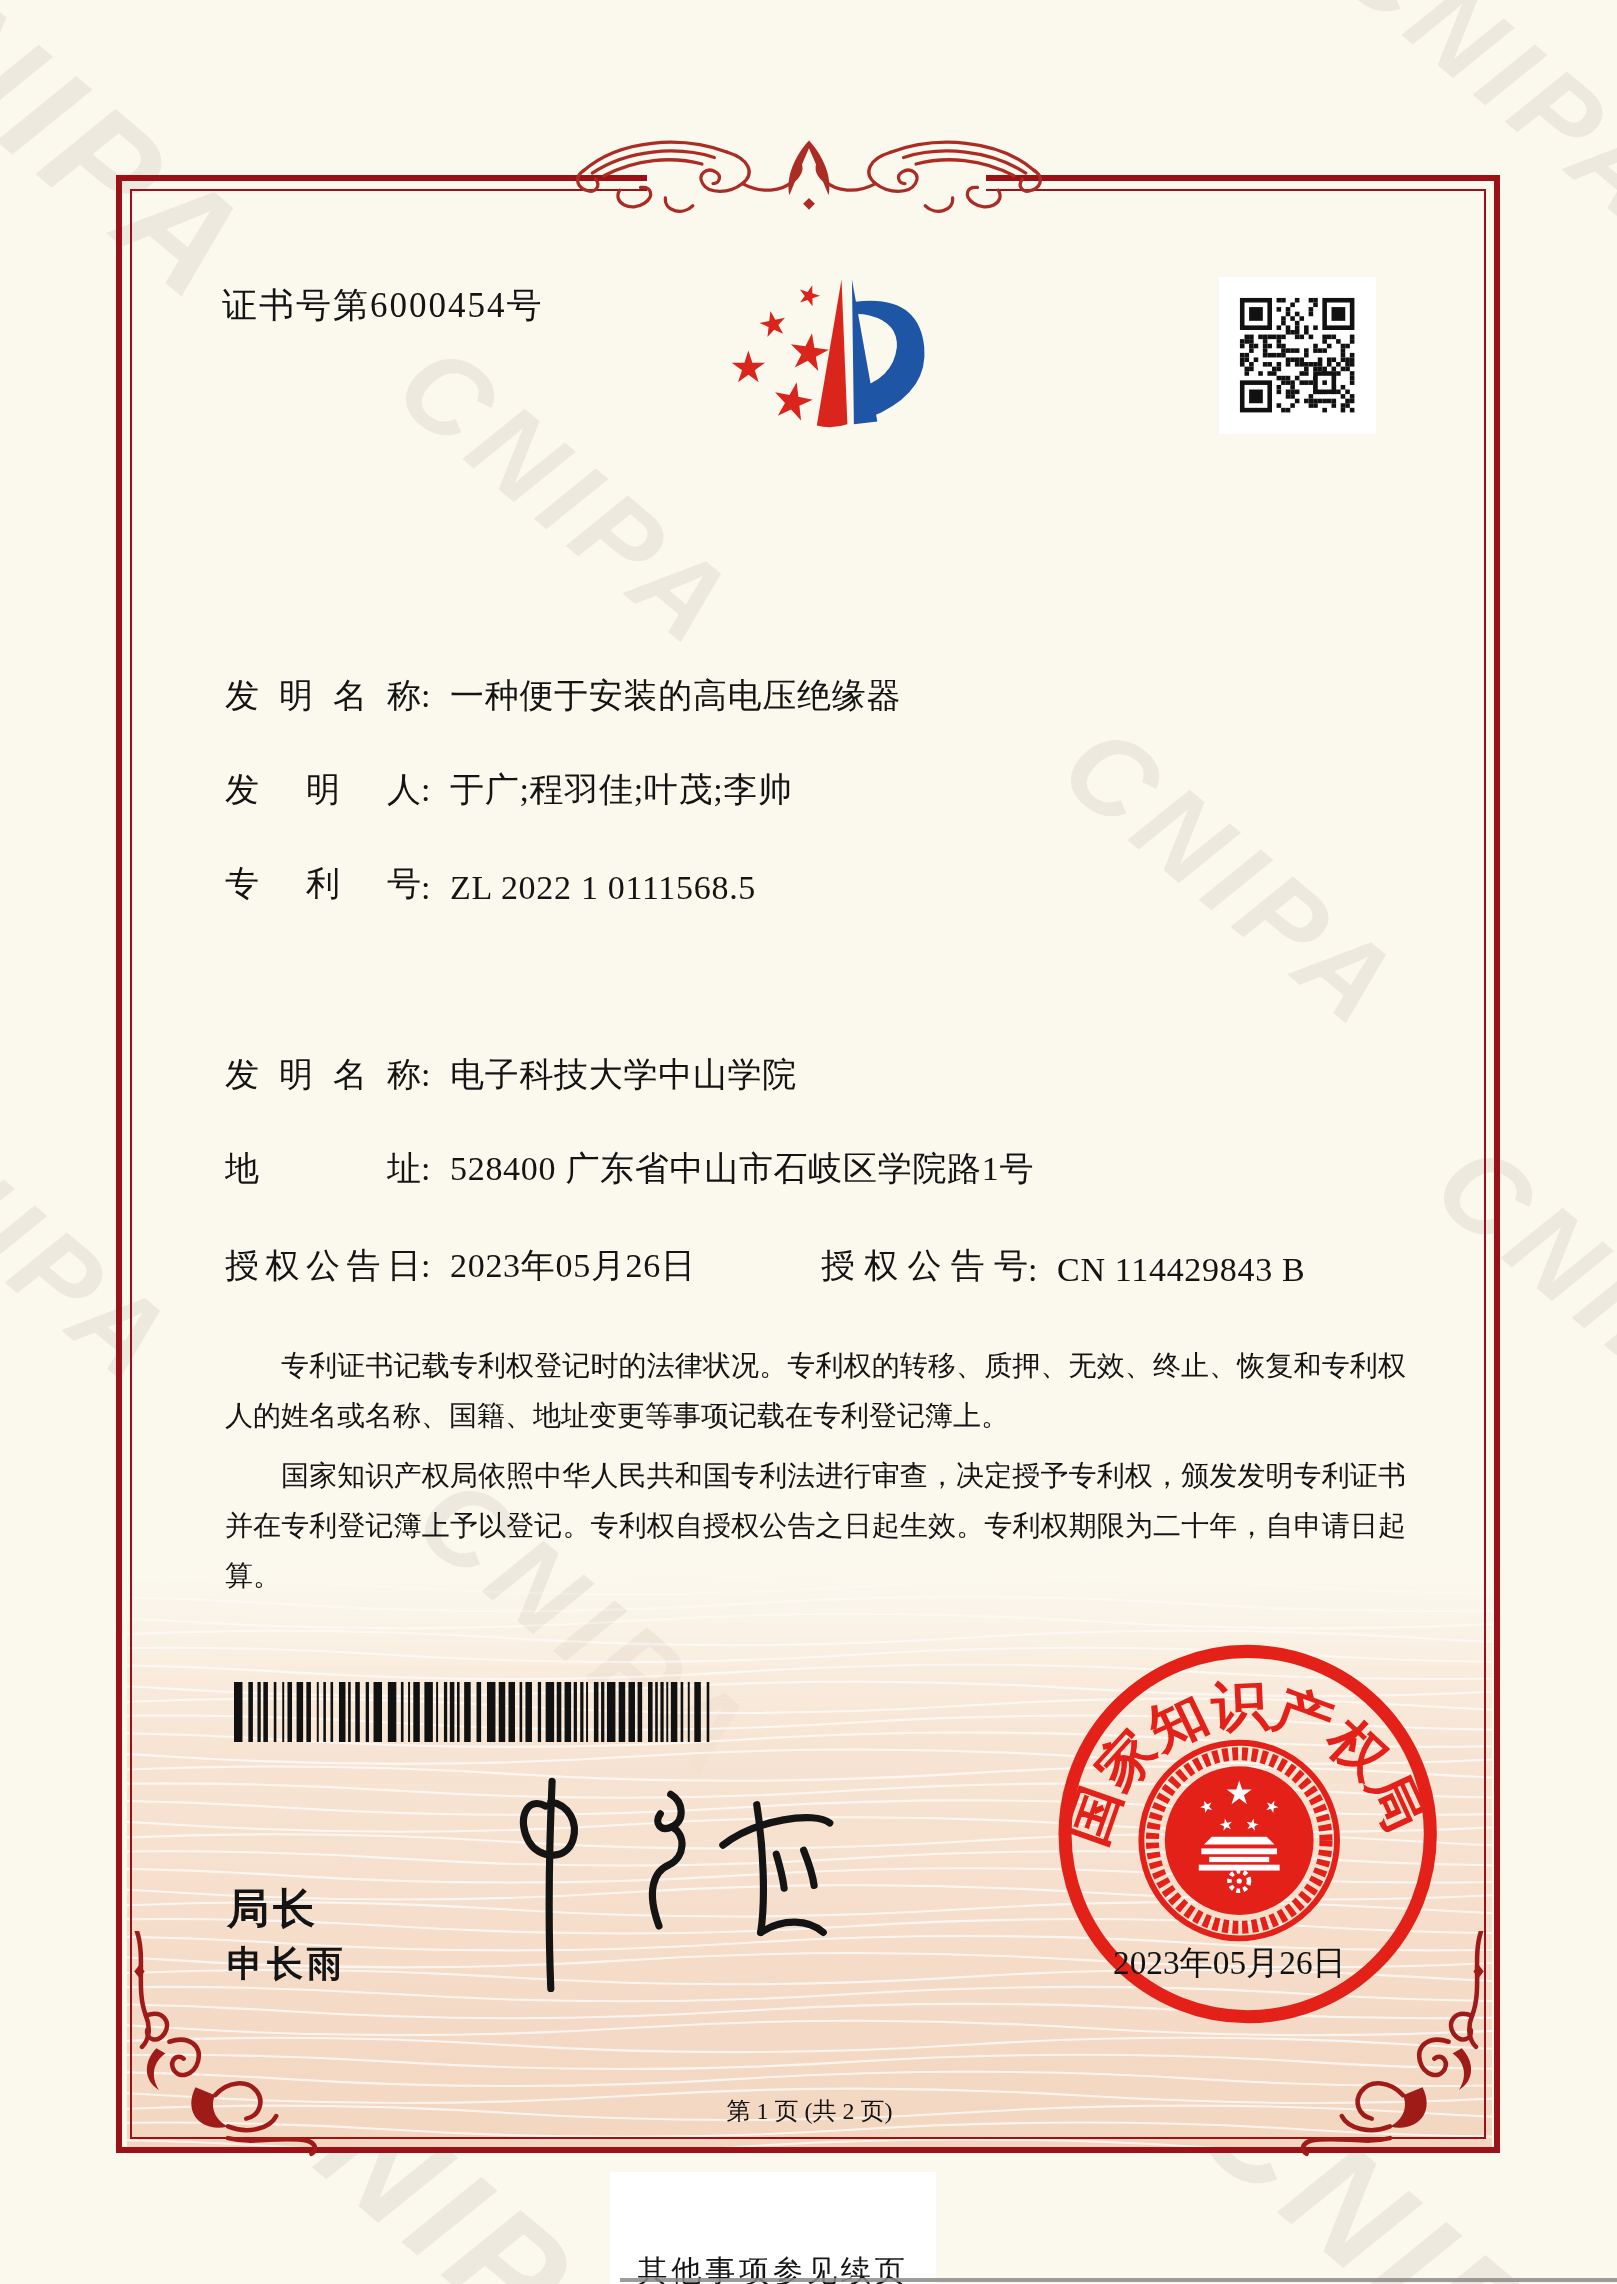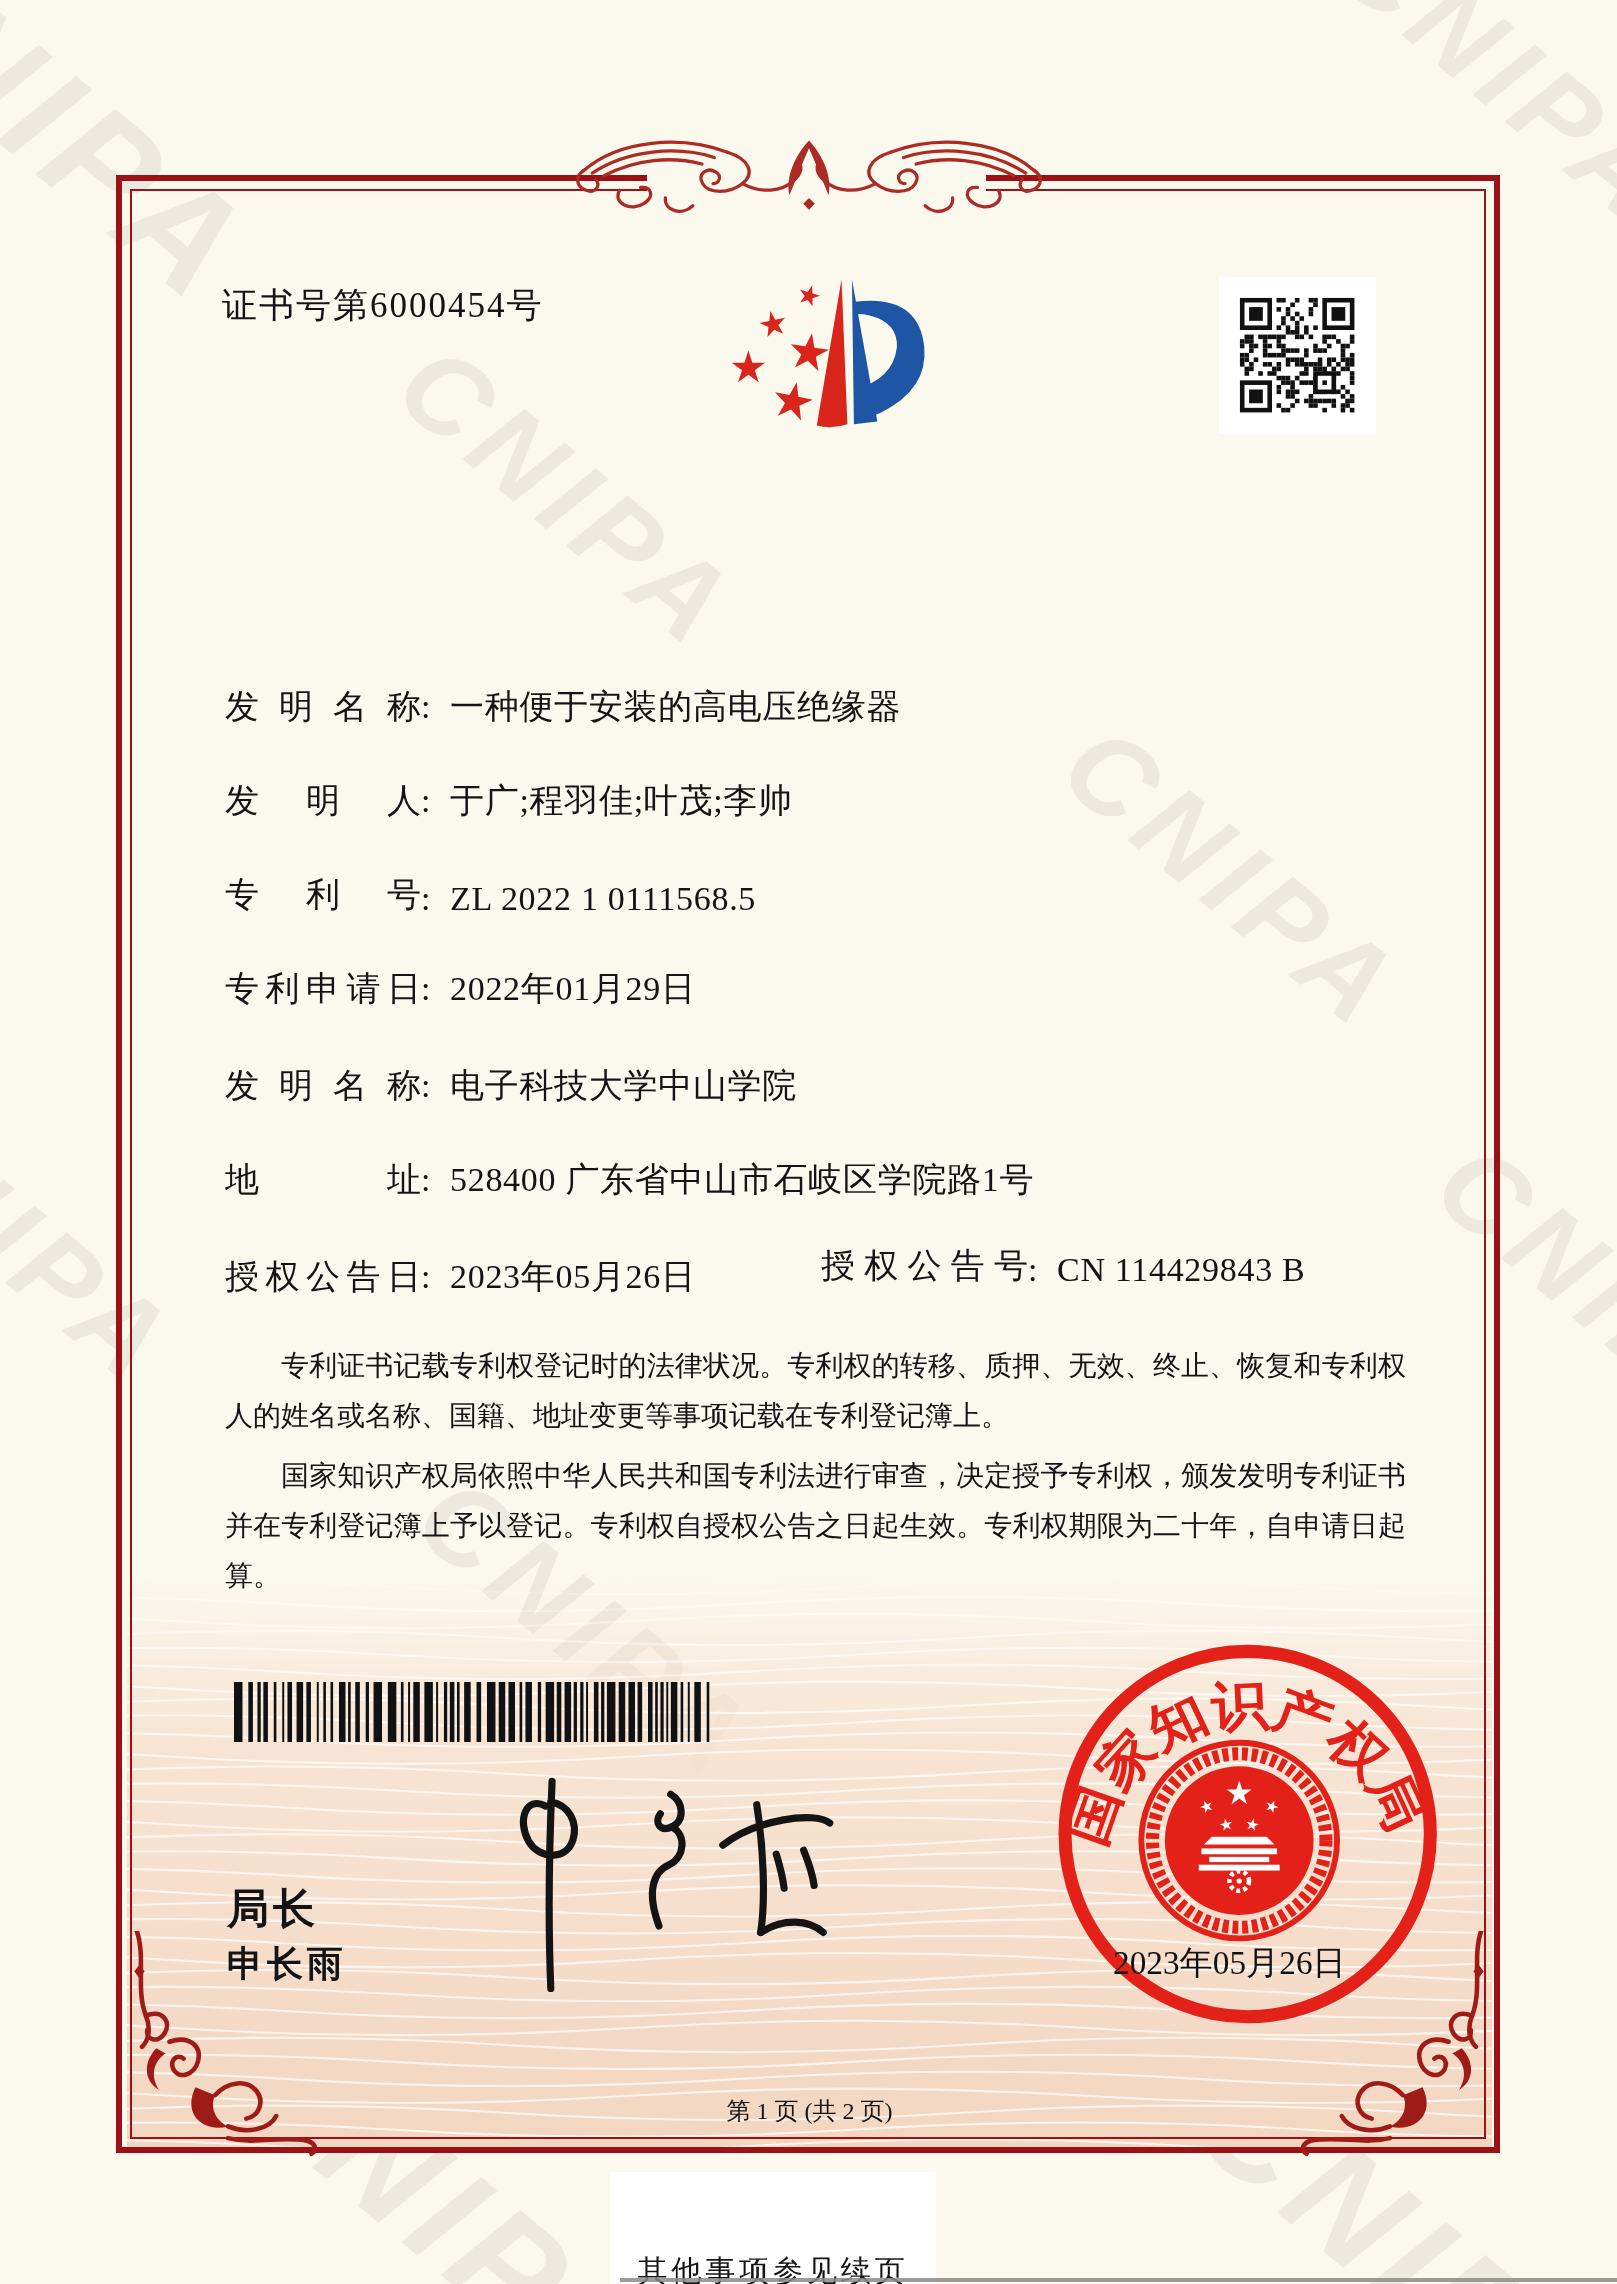--- a/index.html
+++ b/index.html
@@ -29,21 +29,21 @@
   .corner-fl{position:absolute;z-index:4;}
 
   
   .cert-no{position:absolute;z-index:5;left:222px;top:282px;font-size:35px;letter-spacing:2px;}
   .logo{position:absolute;z-index:5;left:708px;top:260px;}
   .qr-box{position:absolute;z-index:5;left:1219px;top:277px;width:157px;height:157px;background:#ffffff;}
   .doc-title{position:absolute;z-index:5;left:0;top:491px;width:1618px;text-align:center;
              font-size:67px;letter-spacing:38px;padding-left:38px;box-sizing:border-box;}
 
   
-  .frow{position:absolute;z-index:5;left:225px;font-size:34px;white-space:nowrap;margin-top:11px;}
+  .frow{position:absolute;z-index:5;left:225px;font-size:34px;white-space:nowrap;}
   .frow2{position:absolute;z-index:5;left:821px;font-size:34px;white-space:nowrap;}
   .flabel{display:inline-block;width:196px;text-align:justify;text-align-last:justify;vertical-align:bottom;}
   .flabel2{display:inline-block;width:207px;text-align:justify;text-align-last:justify;vertical-align:bottom;}
   .fcolon{display:inline-block;width:29px;}
   .fval{letter-spacing:0.7px;}
 
   
   .legal{position:absolute;z-index:5;left:225px;top:1341px;width:1181px;font-size:28px;
          line-height:50px;text-align:justify;word-break:break-all;}
   .legal p{margin:0;text-indent:56px;}
@@ -415,23 +415,20 @@
 
   <div class="frow" style="top:673px">
     <span class="flabel">发明名称</span><span class="fcolon">:</span><span class="fval">一种便于安装的高电压绝缘器</span>
   </div>
   <div class="frow" style="top:767px">
     <span class="flabel">发明人</span><span class="fcolon">:</span><span class="fval">于广;程羽佳;叶茂;李帅</span>
   </div>
   <div class="frow" style="top:861px">
     <span class="flabel">专利号</span><span class="fcolon">:</span><span class="fval">ZL 2022 1 0111568.5</span>
   </div>
-  <div class="frow" style="top:955px">
-    <span class="flabel">专利申请日</span><span class="fcolon">:</span><span class="fval">2022年01月29日</span>
-  </div>
   <div class="frow" style="top:1052px">
     <span class="flabel">发明名称</span><span class="fcolon">:</span><span class="fval">电子科技大学中山学院</span>
   </div>
   <div class="frow" style="top:1146px">
     <span class="flabel">地址</span><span class="fcolon">:</span><span class="fval">528400 广东省中山市石岐区学院路1号</span>
   </div>
   <div class="frow" style="top:1243px">
     <span class="flabel">授权公告日</span><span class="fcolon">:</span><span class="fval">2023年05月26日</span>
   </div>
   <div class="frow2" style="top:1243px">

